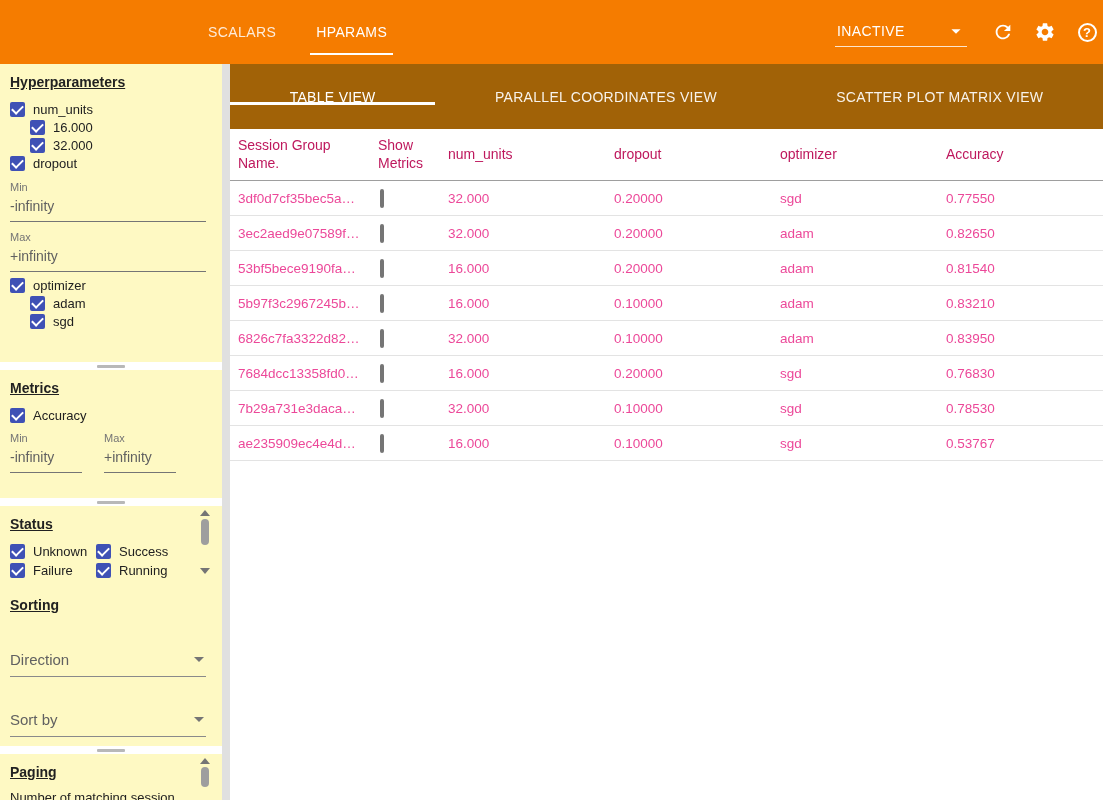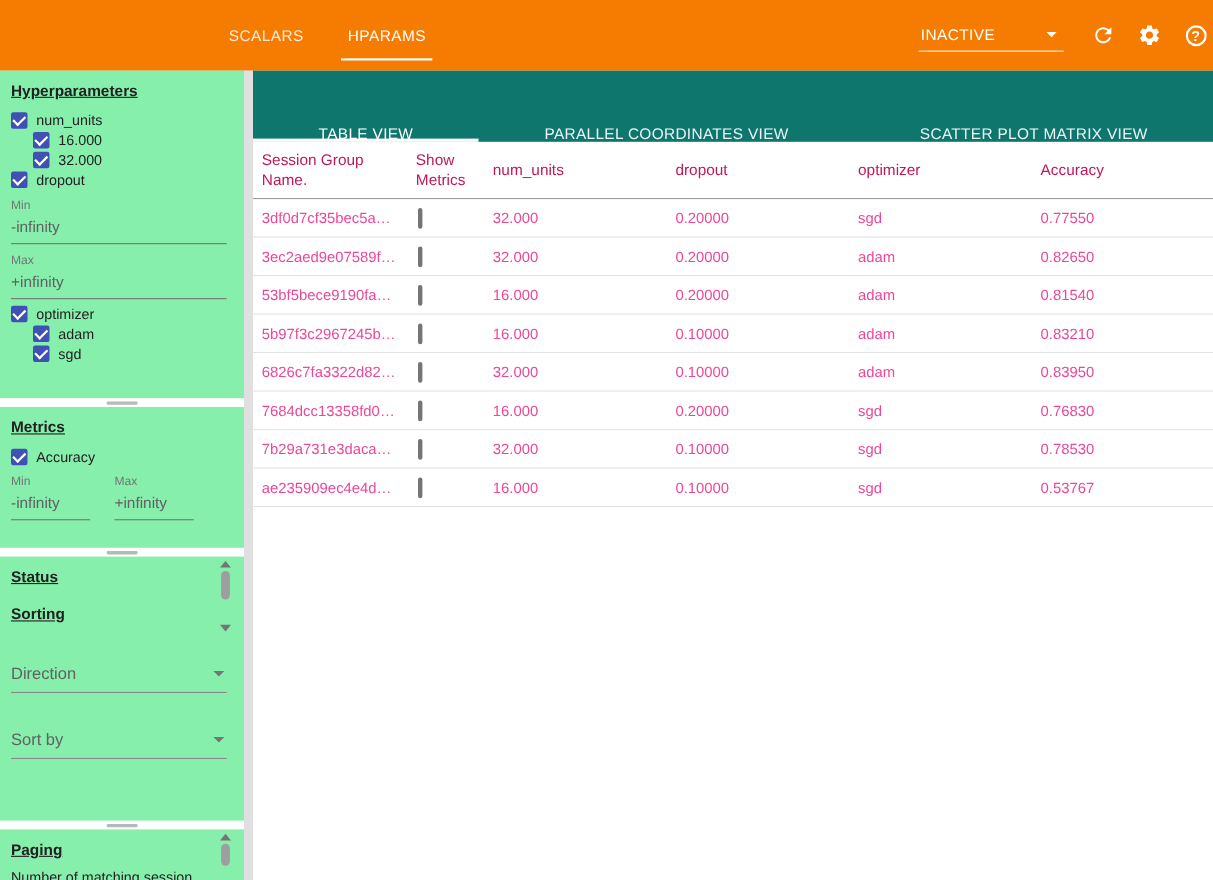--- a/index.html
+++ b/index.html
@@ -19,21 +19,21 @@
   .tb-tab.active::after { content:""; position:absolute; left:0; right:0; bottom:9px; height:2px; background:#fff; }
   .tb-right { position:absolute; right:4px; top:0; height:64px; display:flex; align-items:center; gap:18px; }
   .tb-select { width:132px; display:flex; align-items:center; justify-content:space-between;
     border-bottom:1px solid rgba(255,255,255,0.8); padding:2px 0 4px 2px; font-size:14px;
     letter-spacing:0.4px; cursor:pointer; margin-right:6px; }
   .icon-btn { width:24px; height:24px; display:flex; align-items:center; justify-content:center; cursor:pointer; }
   .help-circle { width:19px; height:19px; border:2px solid #fff; border-radius:50%; display:flex;
     align-items:center; justify-content:center; font-size:13px; font-weight:bold; color:#fff; }
 
   
-  .sidebar { position:absolute; left:0; top:64px; width:222px; height:736px; background:#86efac;
+  .sidebar { position:absolute; left:0; top:64px; width:222px; height:736px; background:#fef9c3;
     display:flex; flex-direction:column; overflow:hidden; }
   .pane { position:relative; padding:6px 10px 0 10px; overflow:hidden; }
   .hp-pane { height:298px; }
   .metrics-pane { height:128px; }
   .ss-pane { height:240px; }
   .paging-pane { flex:1; }
   .side-heading { font-size:14px; font-weight:bold; color:#212121; text-decoration:underline;
     margin:4px 0 10px 0; }
   .cb-row { display:flex; align-items:center; height:18px; }
   .indent { margin-left:20px; }
@@ -68,21 +68,21 @@
   .sc-down { width:0; height:0; border-left:5px solid transparent; border-right:5px solid transparent;
     border-top:6px solid #757575; margin-top:auto; cursor:pointer; }
   .sc-thumb { width:8px; height:26px; background:#9e9e9e; border-radius:4px; cursor:pointer; }
   .v-scroll.paging .sc-thumb { height:20px; }
 
   .side-gap { position:absolute; left:222px; top:64px; width:8px; height:736px; background:#e0e0e0; }
 
   
   .main { position:absolute; left:230px; top:64px; width:873px; height:736px; background:#fff;
     display:flex; flex-direction:column; }
-  .view-tabs { height:65px; background:#0f766e; display:flex; align-items:flex-end; flex:none; }
+  .view-tabs { height:65px; background:#a16207; display:flex; align-items:center; flex:none; }
   .view-tab { position:relative; flex:1 1 auto; display:flex; align-items:center; justify-content:center;
     padding:0 28px; color:rgba(255,255,255,0.92); font-size:14px; letter-spacing:0.3px; cursor:pointer;
     white-space:nowrap; }
   .view-tab.active { color:#fff; }
   .view-tab.active::after { content:""; position:absolute; left:0; right:0; bottom:0; height:3px; background:#fff; }
 
   .htable { flex:1; overflow:hidden; background:#fff; }
   .ht-header, .ht-row { display:grid; grid-template-columns:140px 70px 166px 166px 166px auto;
     align-items:center; padding-left:8px; }
   .ht-header { min-height:52px; border-bottom:1px solid #9e9e9e; color:#be185d; font-size:14px; line-height:1.25; }
@@ -195,20 +195,38 @@
         </div>
       </div>
     </section>
 
     <div class="handle">
       <div class="handle-bar"></div>
     </div>
 
     <section class="pane ss-pane">
       <h3 class="side-heading">Status</h3>
+      <div class="status-grid">
+        <div class="cb-row">
+          <span class="cb checked"></span>
+          <span class="cb-label">Unknown</span>
+        </div>
+        <div class="cb-row">
+          <span class="cb checked"></span>
+          <span class="cb-label">Success</span>
+        </div>
+        <div class="cb-row">
+          <span class="cb checked"></span>
+          <span class="cb-label">Failure</span>
+        </div>
+        <div class="cb-row">
+          <span class="cb checked"></span>
+          <span class="cb-label">Running</span>
+        </div>
+      </div>
       <div class="v-scroll status">
         <div class="sc-up"></div>
         <div class="sc-thumb"></div>
         <div class="sc-down"></div>
       </div>
 
       <h3 class="side-heading" style="margin-top:18px;">Sorting</h3>
       <div class="select-field second">
         <span>Direction</span>
         <span class="dd-arrow"></span>

